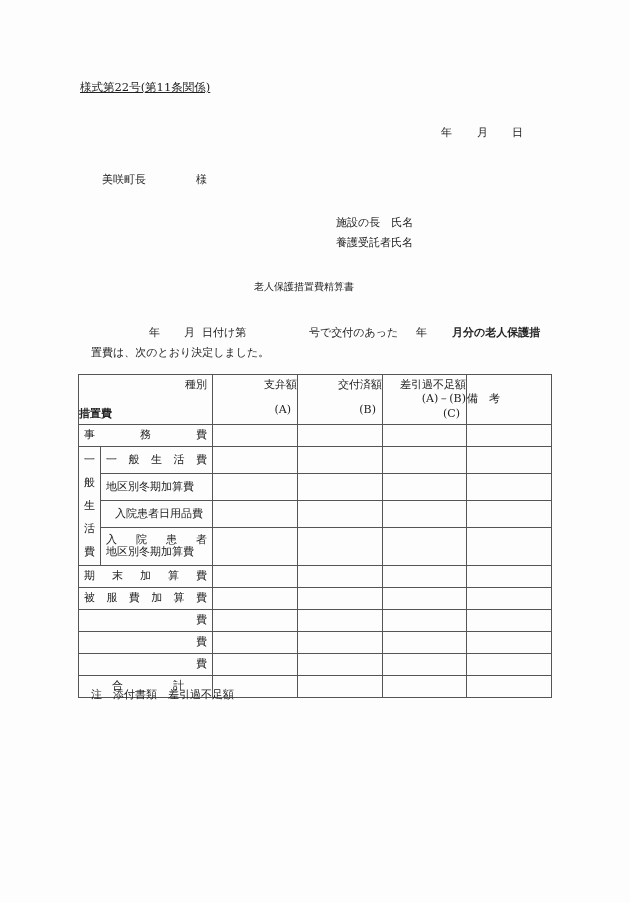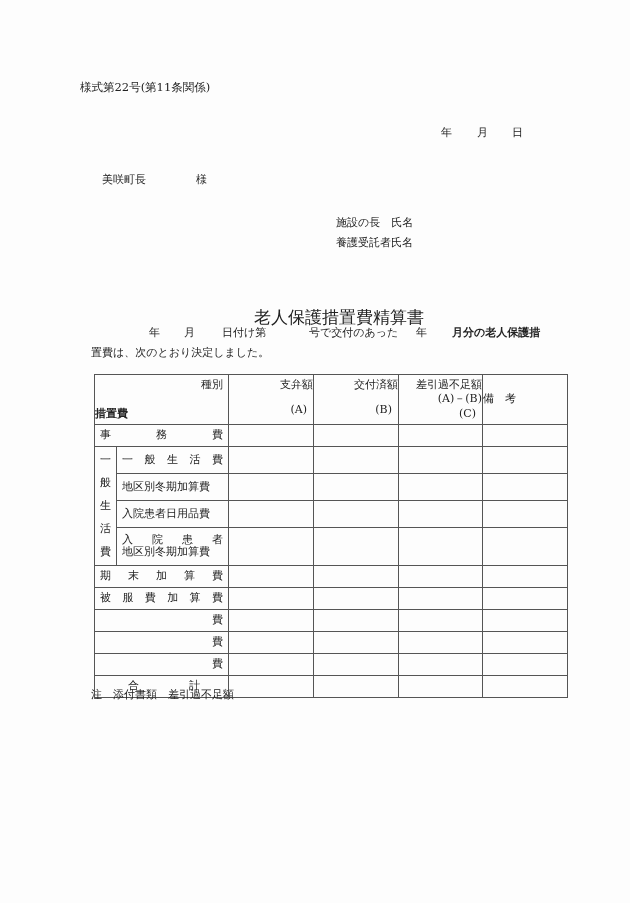--- a/index.html
+++ b/index.html
@@ -1,57 +1,57 @@
 <!DOCTYPE html>
 <html><head>
 <meta charset="utf-8">
 <style>
   html, body { margin:0; padding:0; background:#fdfdfd; }
   body { width:630px; height:903px; position:relative; overflow:hidden;
          font-family:"DejaVu Serif", "Liberation Serif", serif; color:#222; font-size:11px; }
   .abs { position:absolute; white-space:nowrap; line-height:1; }
-  table.form { position:absolute; left:78px; top:374px; border-collapse:collapse; table-layout:fixed;margin-left:16px; }
+  table.form { position:absolute; left:78px; top:374px; border-collapse:collapse; table-layout:fixed; }
   table.form td { border:1px solid #555; padding:0; font-size:11px; line-height:1.1; vertical-align:middle; position:relative; }
   .hdr-row td { height:49px; }
   .r td { height:21px; }
   .r2 td { height:30px; }
   .spread { display:flex; justify-content:space-between; padding:0 5px; }
   .vert { display:flex; flex-direction:column; align-items:center; justify-content:space-around; height:100%; }
   .corner-top { position:absolute; right:5px; top:4px; }
   .corner-bot { position:absolute; left:0; bottom:4px;font-weight:bold; }
   .hcenter { position:absolute; left:0; right:0; top:4px; text-align:right; }
   .hright { position:absolute; right:6px; bottom:8px; }
 </style>
 </head>
 <body>
 
-<div class="abs" style="left:80px;top:82px;font-size:11.5px;">様式第22号(第11条関係)</div>
+<div class="abs" style="left:80px;top:82px;font-size:11.5px;text-decoration:underline;">様式第22号(第11条関係)</div>
 
 <div>
   <span class="abs" style="left:441px;top:127px;">年</span>
   <span class="abs" style="left:477px;top:127px;">月</span>
   <span class="abs" style="left:512px;top:127px;">日</span>
 </div>
 
 <div>
   <span class="abs" style="left:102px;top:174px;">美咲町長</span>
   <span class="abs" style="left:196px;top:174px;">様</span>
 </div>
 
 <div>
   <div class="abs" style="left:336px;top:218px;font-family:Liberation Mono, monospace;">施設の長　氏名</div>
   <div class="abs" style="left:336px;top:237px;">養護受託者氏名</div>
 </div>
 
-<div class="abs" style="left:254px;top:282px;font-size:17px;margin-top:27px;">老人保護措置費精算書</div>
+<div class="abs" style="left:254px;top:282px;font-size:10px;">老人保護措置費精算書</div>
 
 <div>
   <span class="abs" style="left:149px;top:327px;">年</span>
   <span class="abs" style="left:184px;top:327px;">月</span>
-  <span class="abs" style="left:222px;top:327px;">日付け第</span>
+  <span class="abs" style="left:202px;top:327px;">日付け第</span>
   <span class="abs" style="left:301px;top:327px;margin-left:8px;">号で交付のあった</span>
   <span class="abs" style="left:416px;top:327px;">年</span>
   <span class="abs" style="left:452px;top:327px;font-weight:bold;">月分の老人保護措</span>
   <div class="abs" style="left:91px;top:347px;">置費は、次のとおり決定しました。</div>
 </div>
 
 <table class="form">
   <colgroup>
     <col style="width:22px">
       <col style="width:112px">
@@ -127,21 +127,21 @@
     <td style="padding-left:5px;">
       <span>地区別冬期加算費</span>
     </td>
     <td></td>
         <td></td>
         <td></td>
         <td></td>
   </tr>
 
   <tr class="r">
-    <td style="padding-left:5px;">
+    <td style="padding-left:5px;text-align:center;">
       <span>入院患者日用品費</span>
     </td>
     <td></td>
         <td></td>
         <td></td>
         <td></td>
   </tr>
 
   <tr class="r2">
     <td>

